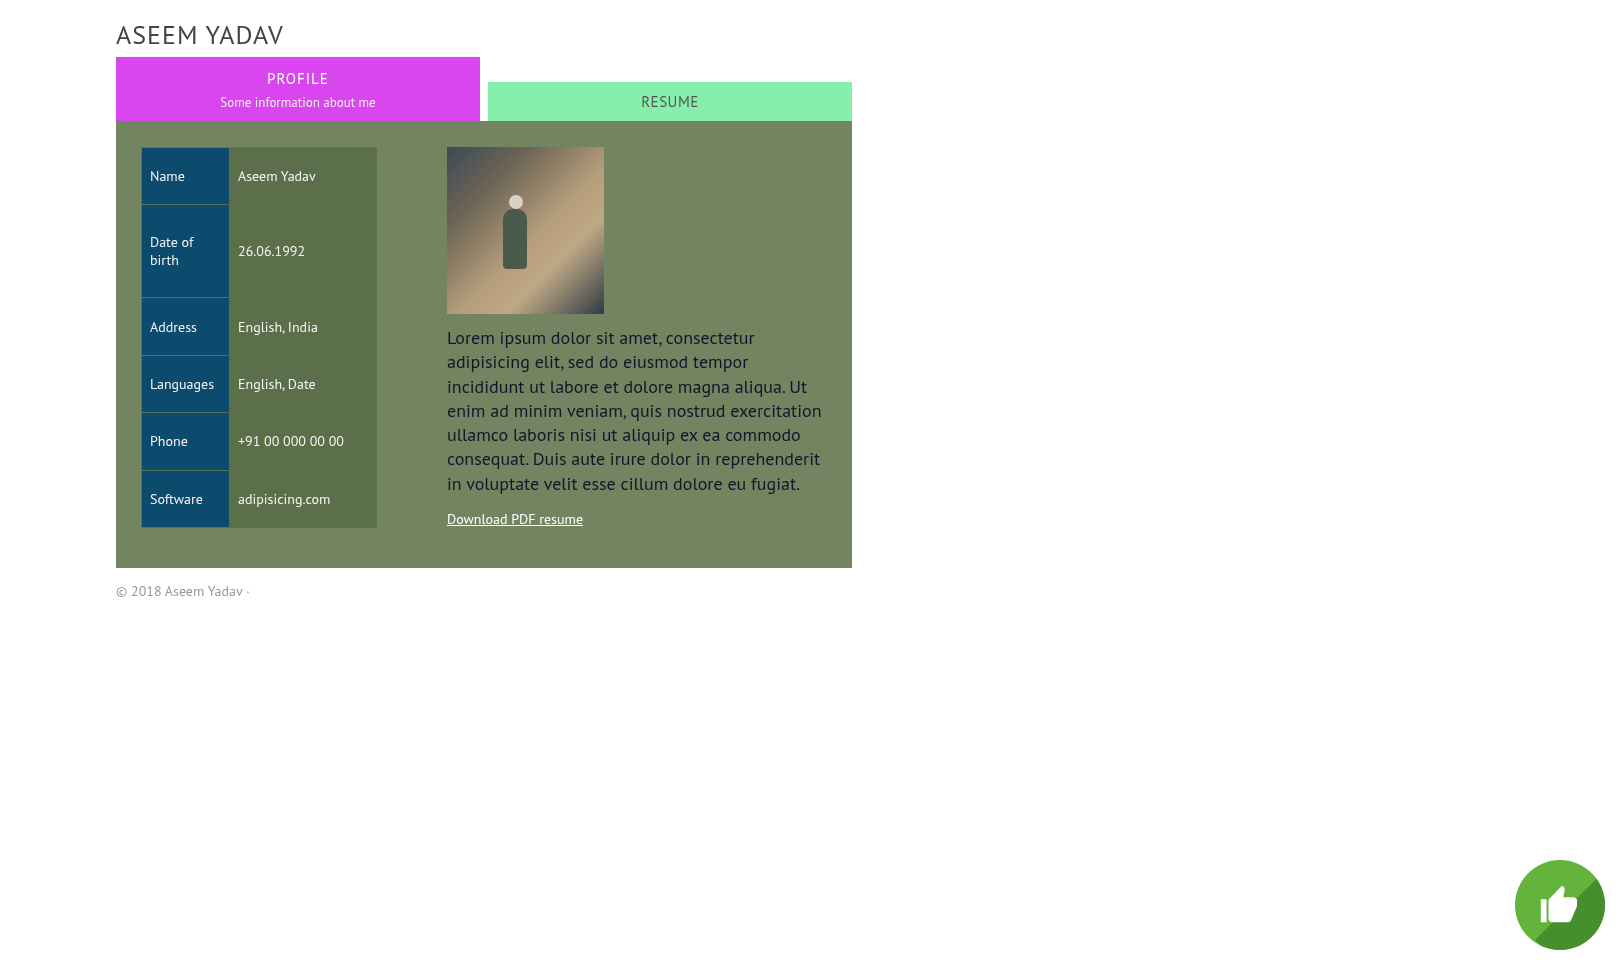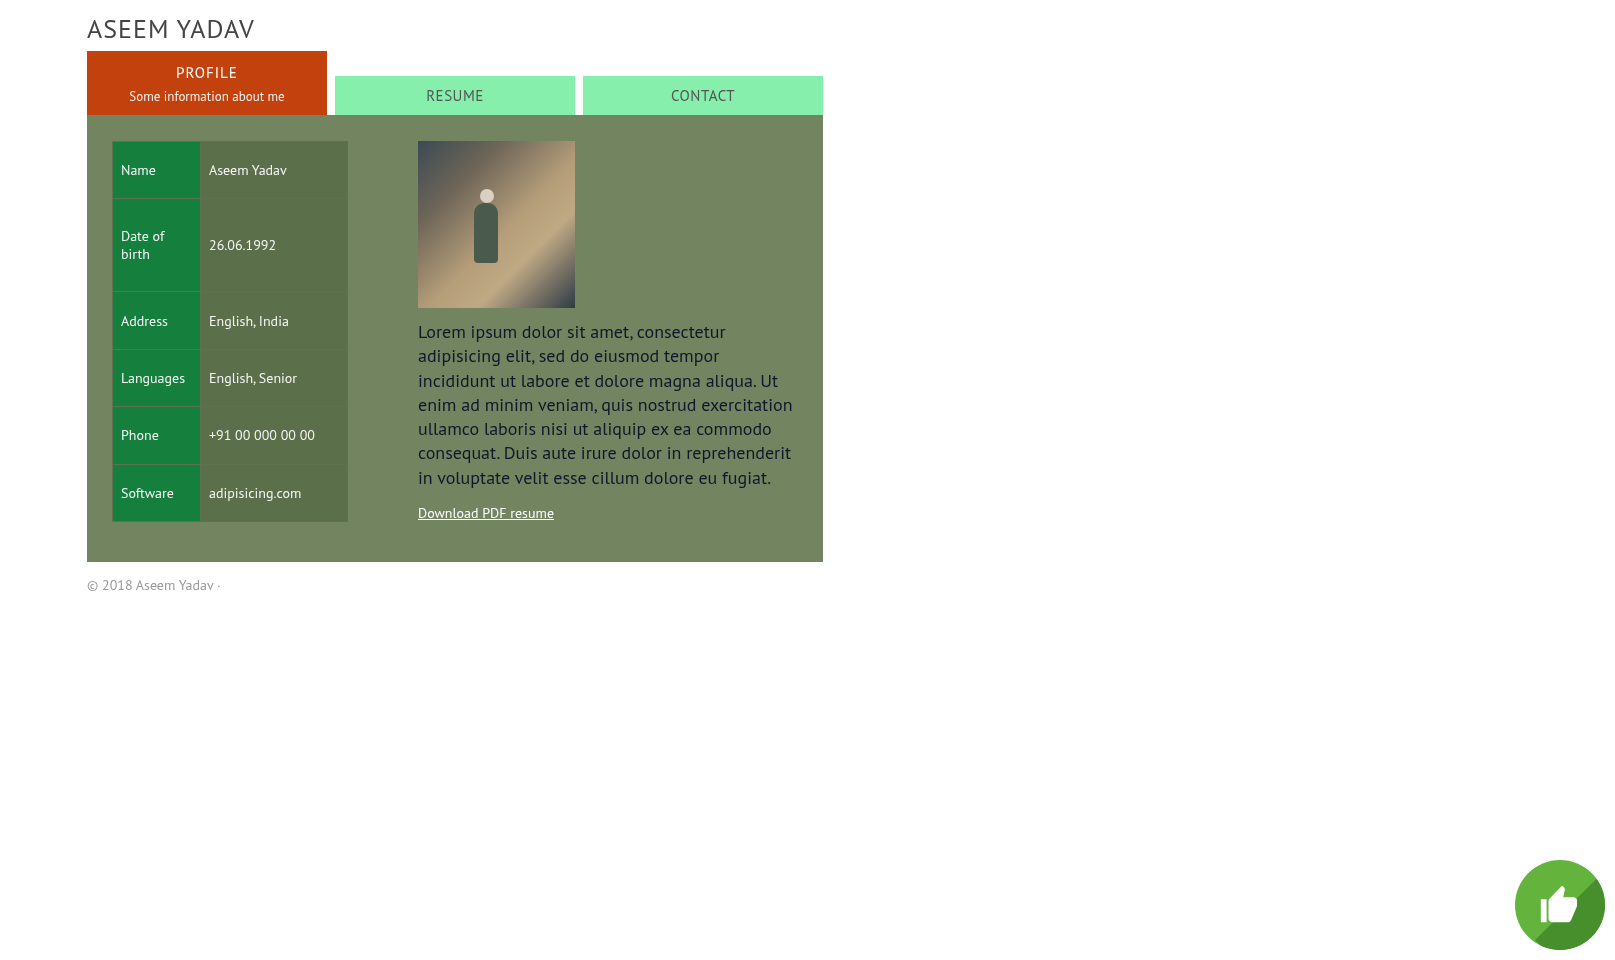--- a/index.html
+++ b/index.html
@@ -3,22 +3,22 @@
 <meta charset="utf-8">
 <style>
   * { box-sizing: border-box; margin: 0; padding: 0; }
   body {
     font-family: "Segoe UI", "PT Sans", "Helvetica Neue", Arial, sans-serif;
     background: #fff;
     color: #333;
   }
   .container {
     width: 736px;
-    margin-left: 87px;
-    padding-top: 12px;
+    margin-left: 116px;
+    padding-top: 18px;
   }
   .page-title {
     font-size: 26px;
     font-weight: 400;
     letter-spacing: 1px;
     color: #444;
     margin-bottom: 6px;
   }
   .page-subtitle {
     font-size: 18px;
@@ -37,21 +37,21 @@
     cursor: pointer;
   }
   .tab.inactive {
     background: #86efac;
     color: #555;
     font-size: 15px;
     letter-spacing: 0.5px;
     padding: 10px 0;
   }
   .tab.active {
-    background: #c2410c;
+    background: #d946ef;
     color: #fff;
     padding: 12px 0 10px 0;
   }
   .tab.active .tab-title {
     font-size: 15px;
     letter-spacing: 1px;
     margin-bottom: 6px;
   }
   .tab.active .tab-sub {
     font-size: 13px;
@@ -67,21 +67,21 @@
   .info-table {
     border-collapse: collapse;
     width: 236px;
     font-size: 14px;
   }
   .info-table td {
     padding: 5px 8px;
     border: 1px solid #5e7150;
   }
   .info-table td.k {
-    background: #15803d;
+    background: #0c4a6e;
     width: 88px;
     color: #f5f5f5;
   }
   .info-table td.v {
     background: #5b6f4b;
     color: #f5f5f5;
   }
   .right-col {
     flex: 1;
   }
@@ -159,41 +159,40 @@
 
 <div class="container">
   <h1 class="page-title">ASEEM YADAV</h1>
 
   <div class="tabs">
     <div class="tab active">
       <div class="tab-title">PROFILE</div>
       <div class="tab-sub">Some information about me</div>
     </div>
     <div class="tab inactive">RESUME</div>
-    <div class="tab inactive">CONTACT</div>
   </div>
 
   <div class="panel">
     <table class="info-table">
       <tbody>
         <tr>
           <td class="k">Name</td>
           <td class="v">Aseem Yadav</td>
         </tr>
         <tr>
           <td class="k">Date of birth</td>
           <td class="v">26.06.1992</td>
         </tr>
         <tr>
           <td class="k">Address</td>
           <td class="v">English, India</td>
         </tr>
         <tr>
           <td class="k">Languages</td>
-          <td class="v">English, Senior</td>
+          <td class="v">English, Date</td>
         </tr>
         <tr>
           <td class="k">Phone</td>
           <td class="v">+91 00 000 00 00</td>
         </tr>
         <tr>
           <td class="k">Software</td>
           <td class="v">adipisicing.com</td>
         </tr>
       </tbody>

